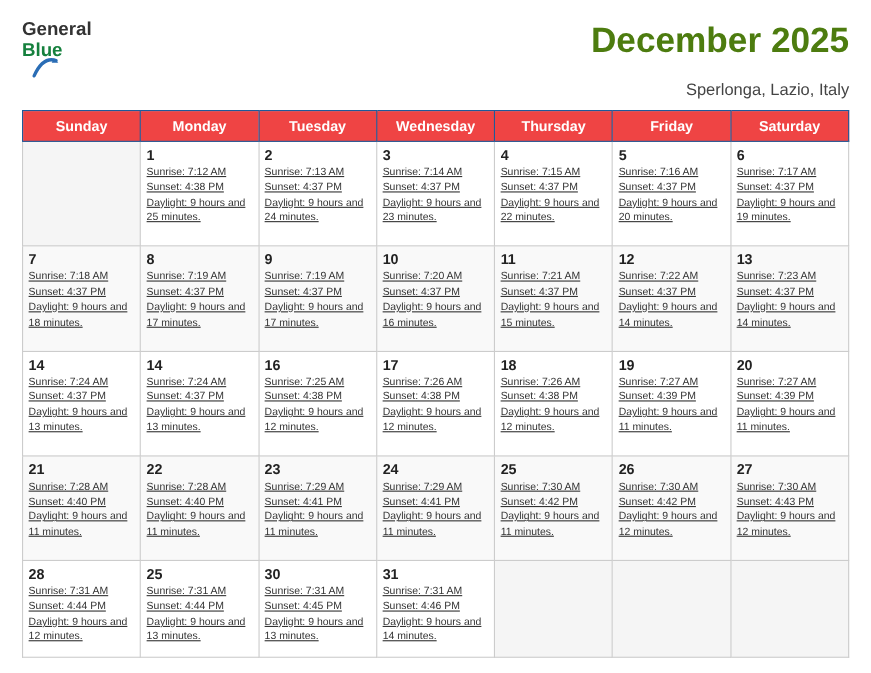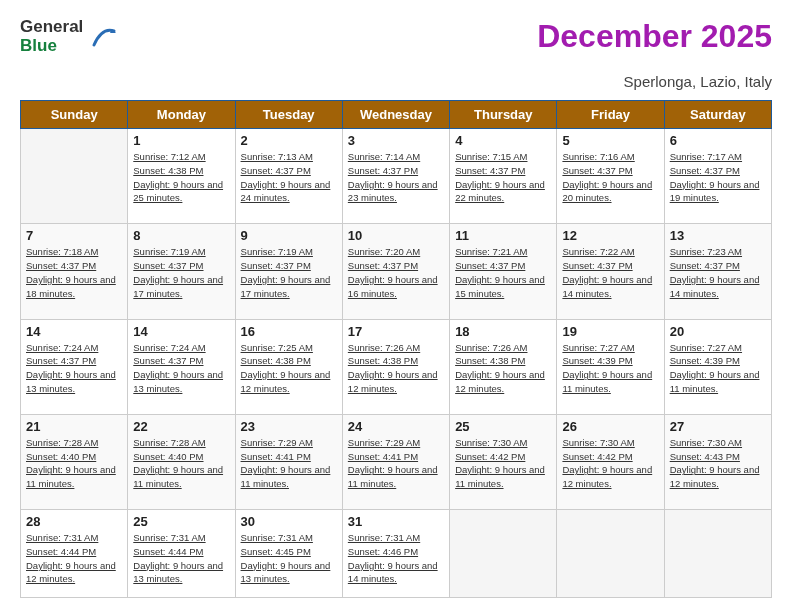--- a/index.html
+++ b/index.html
@@ -18,44 +18,45 @@
       flex-direction: column;
     }
     .header {
       display: flex;
       align-items: flex-start;
       justify-content: space-between;
       margin-bottom: 10px;
     }
     .logo {
       display: flex;
-      align-items: flex-end;
+      align-items: flex-start;
+      flex-direction: column;
     }
     .title-block {
       text-align: right;
     }
     .title-block .month-year {
       font-size: 32px;
       font-weight: bold;
-      color: #a21caf;
+      color: #4d7c0f;
     }
     .title-block .location {
       font-size: 15px;
       color: #444;
       margin-top: 18px;
     }
     .calendar {
       flex: 1;
       border: 1px solid #ccc;
       border-collapse: collapse;
       width: 100%;
       table-layout: fixed;
     }
     .calendar th {
-      background: #a16207;
+      background: #ef4444;
       color: #fff;
       font-size: 13px;
       font-weight: bold;
       padding: 6px 4px;
       text-align: center;
       border: 1px solid #1e5a9a;
     }
     .calendar td {
       vertical-align: top;
       border: 1px solid #ccc;

